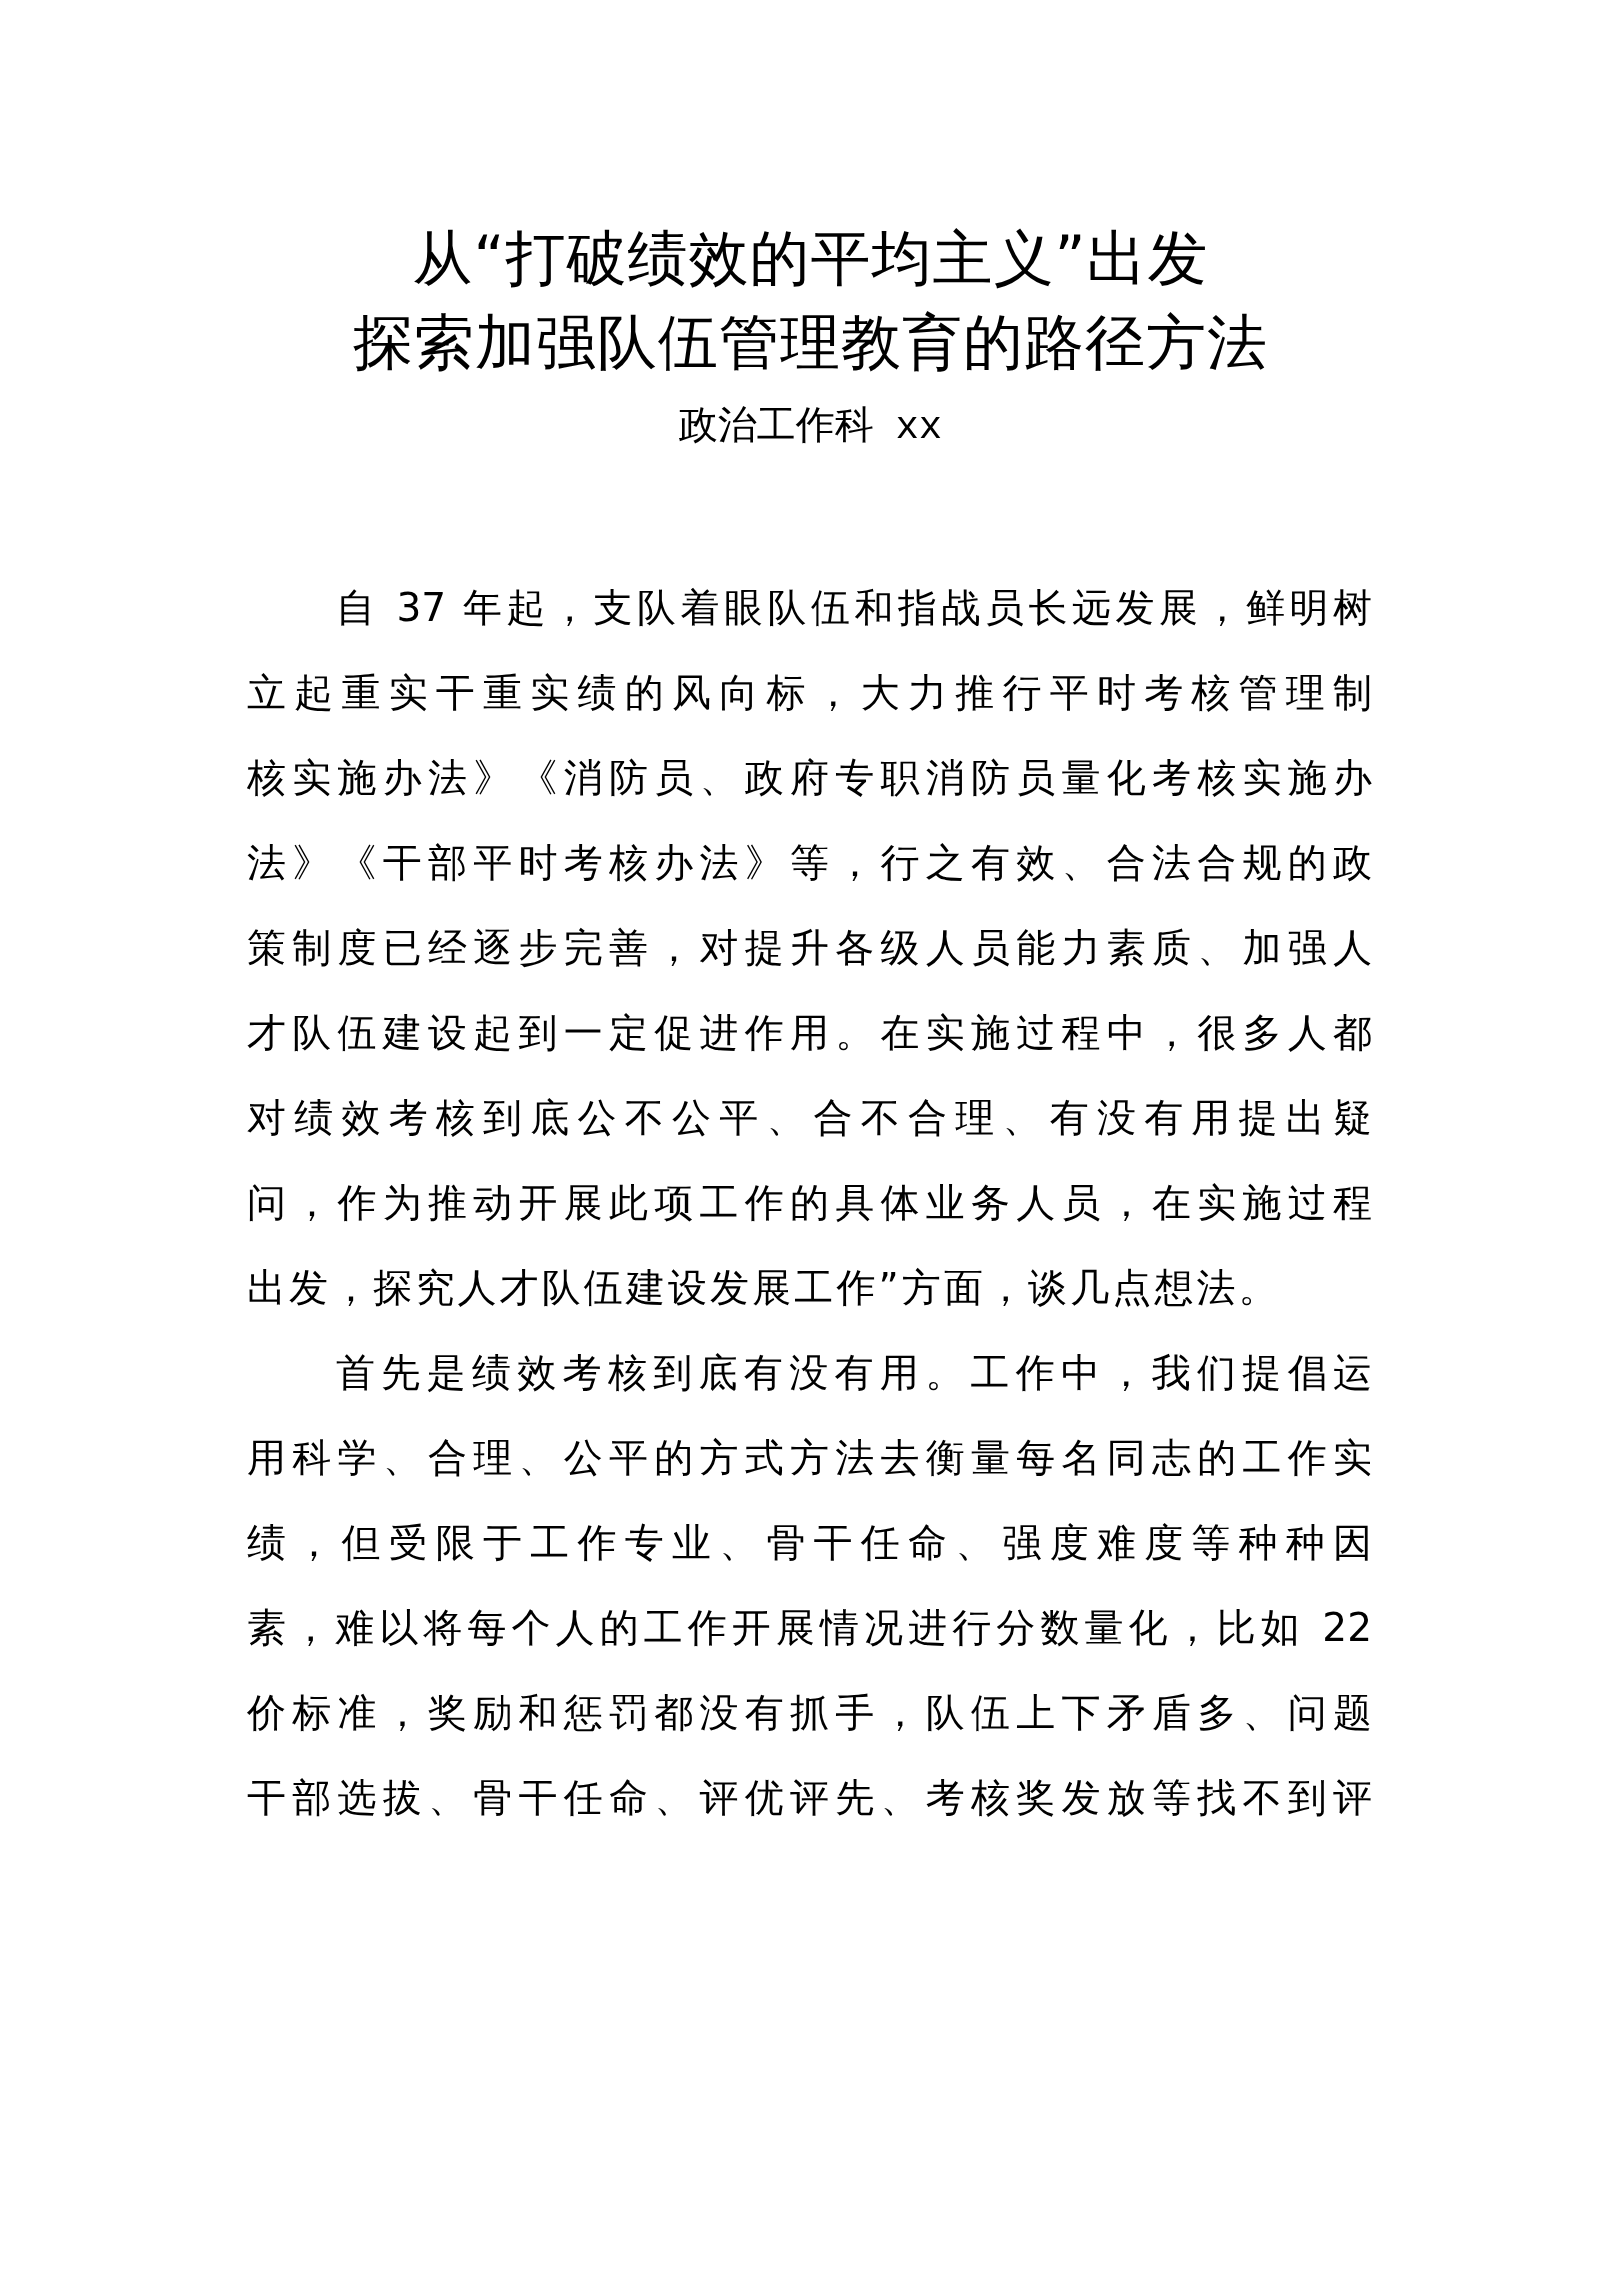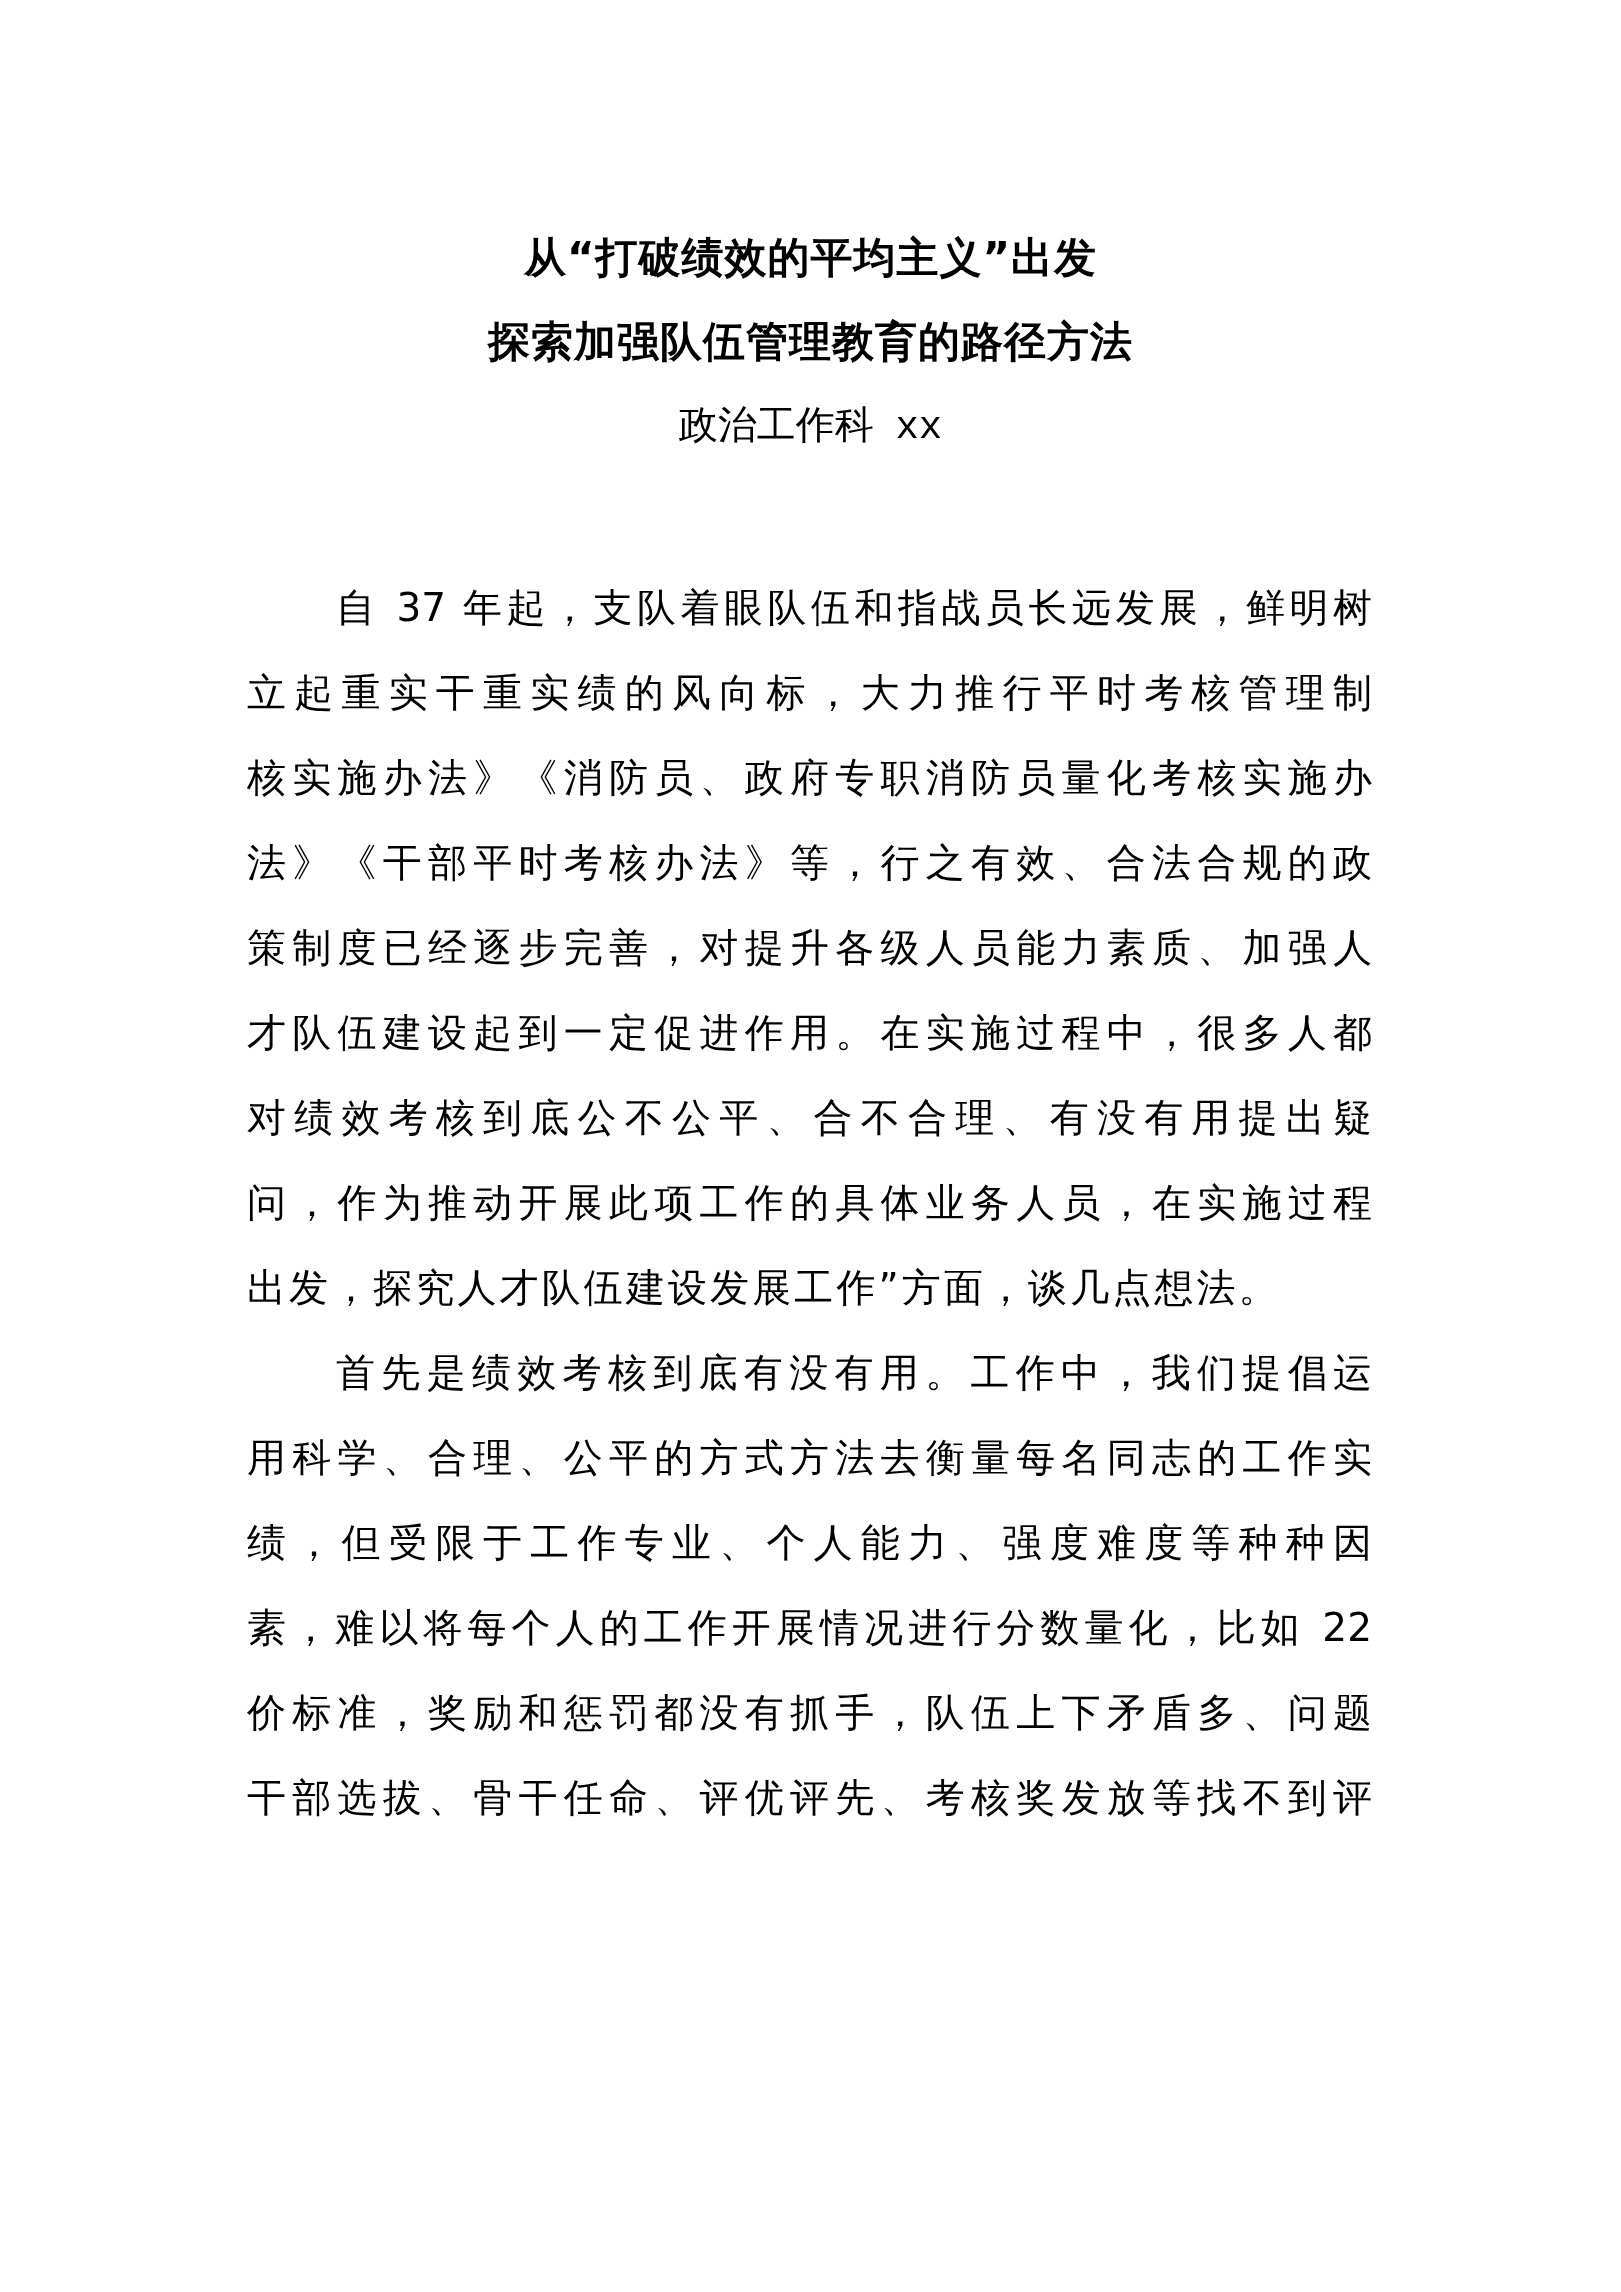--- a/index.html
+++ b/index.html
@@ -24,26 +24,25 @@
     background: #ffffff;
   }
   .title-block {
     position: absolute;
     left: 0;
     top: 216px;
     width: 1621px;
     text-align: center;
   }
   .title-line {
-    font-size: 42px;
+    font-size: 60px;
     line-height: 84px;
     height: 84px;
     white-space: nowrap;
     letter-spacing: 1px;
-    font-weight: bold;
   }
   .byline {
     position: absolute;
     left: 0;
     top: 397px;
     width: 1621px;
     text-align: center;
     font-size: 39px;
     line-height: 55px;
     white-space: nowrap;
@@ -99,21 +98,21 @@
       <div class="line">策制度已经逐步完善，对提升各级人员能力素质、加强人</div>
       <div class="line">才队伍建设起到一定促进作用。在实施过程中，很多人都</div>
       <div class="line">对绩效考核到底公不公平、合不合理、有没有用提出疑</div>
       <div class="line">问，作为推动开展此项工作的具体业务人员，在实施过程</div>
       <div class="line last">出发，探究人才队伍建设发展工作”方面，谈几点想法。</div>
     </div>
 
     <div>
       <div class="line indent">首先是绩效考核到底有没有用。工作中，我们提倡运</div>
       <div class="line">用科学、合理、公平的方式方法去衡量每名同志的工作实</div>
-      <div class="line">绩，但受限于工作专业、个人能力、强度难度等种种因</div>
+      <div class="line">绩，但受限于工作专业、骨干任命、强度难度等种种因</div>
       <div class="line">素，难以将每个人的工作开展情况进行分数量化，比如 22</div>
       <div class="line">价标准，奖励和惩罚都没有抓手，队伍上下矛盾多、问题</div>
       <div class="line">干部选拔、骨干任命、评优评先、考核奖发放等找不到评</div>
     </div>
   </div>
 
 </div>
 
 
 </body></html>

